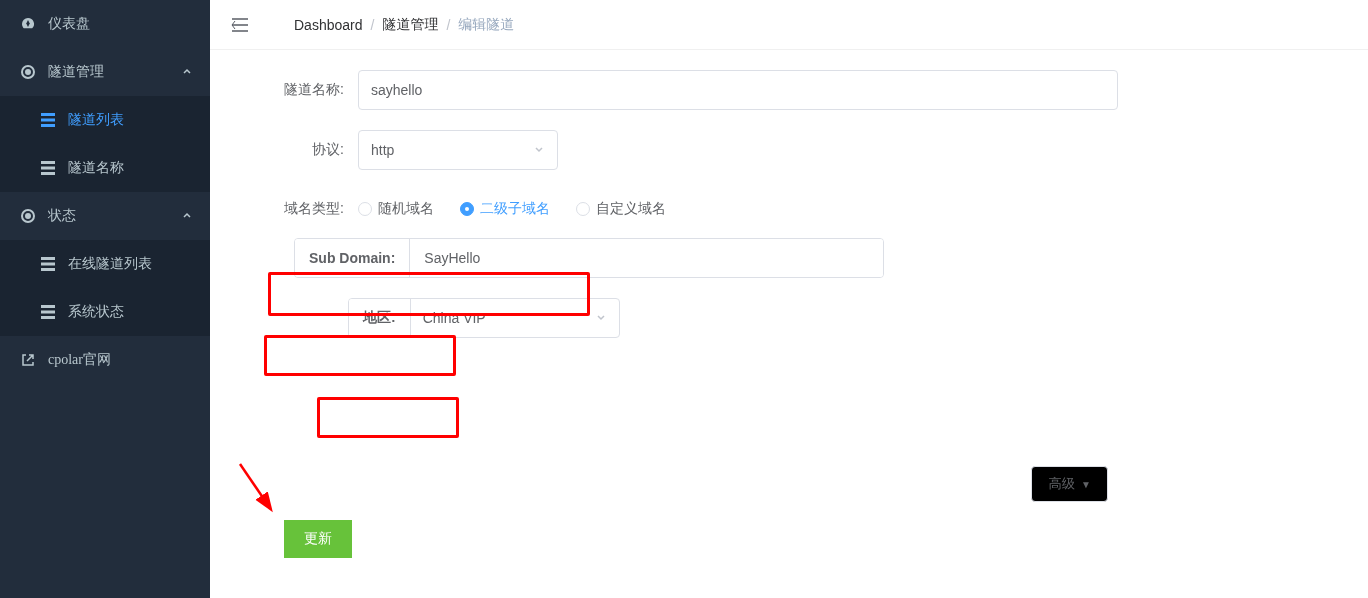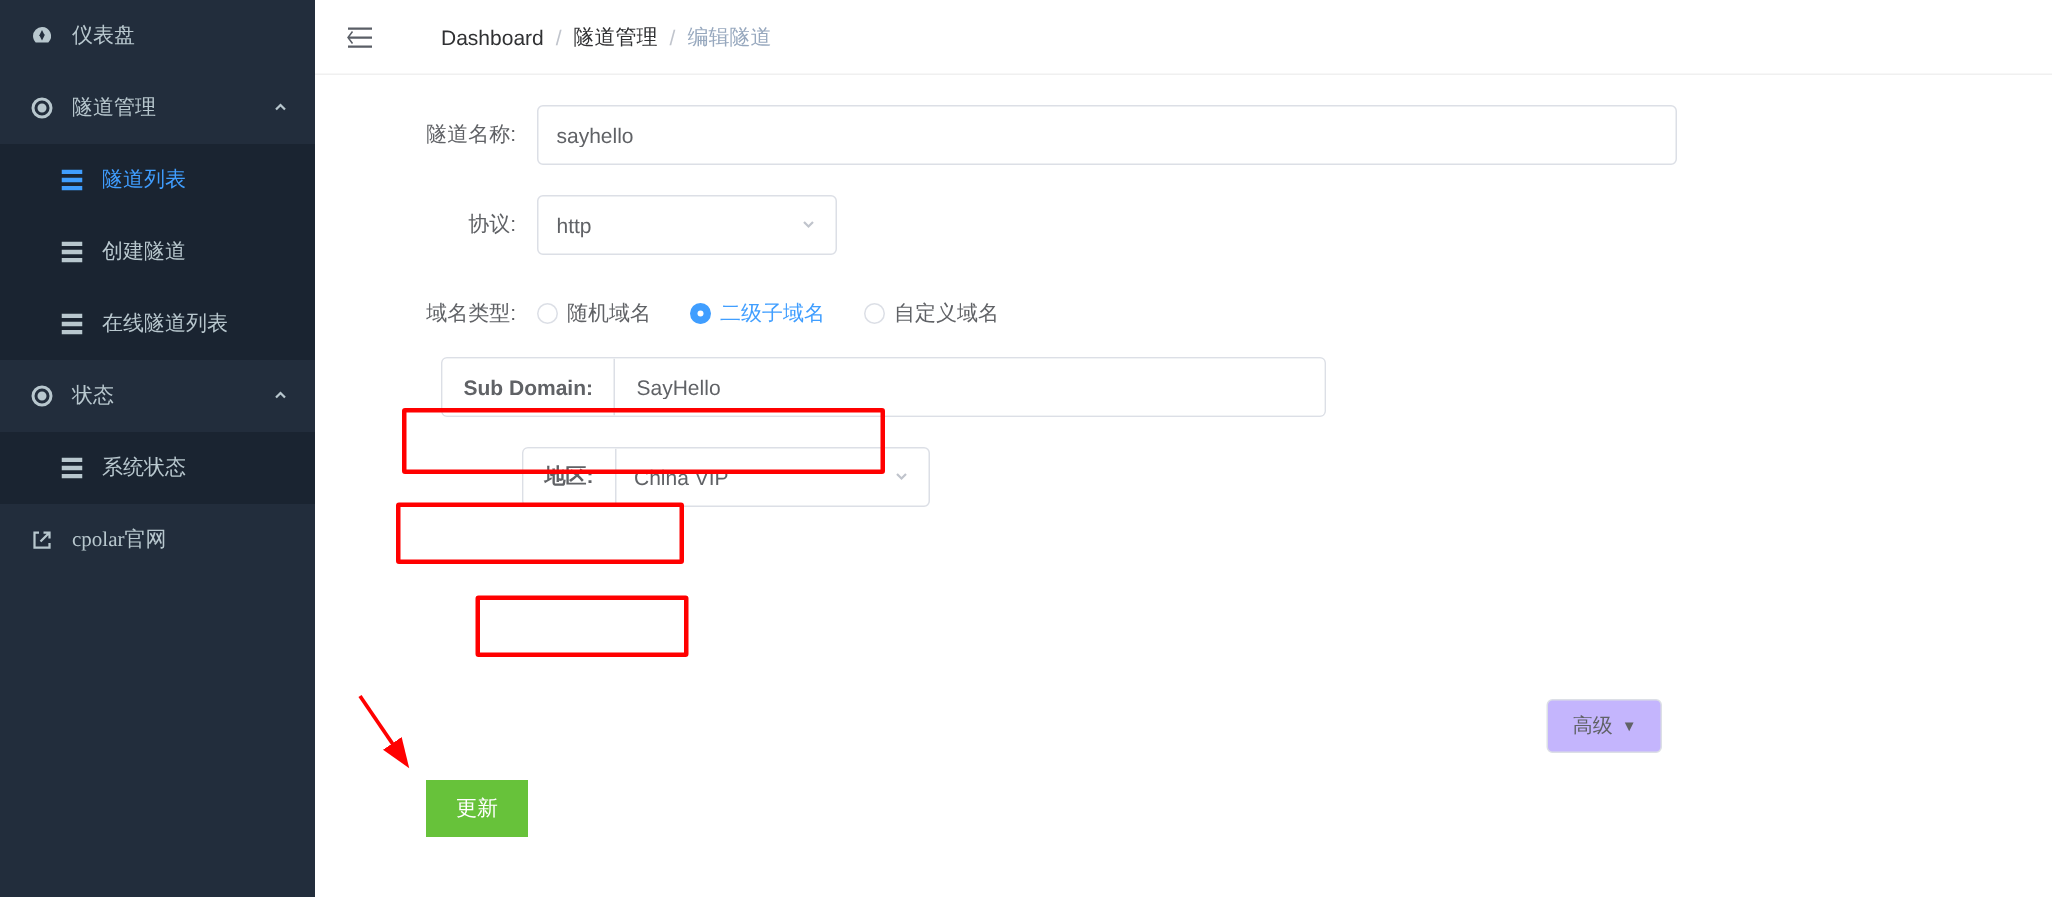--- a/index.html
+++ b/index.html
@@ -231,21 +231,21 @@
       position: absolute;
       right: 260px;
       top: 466px;
       height: 36px;
       border: 1px solid #dcdfe6;
       border-radius: 4px;
       padding: 0 16px;
       display: flex;
       align-items: center;
       gap: 6px;
-      background: #c4b5fd;
+      background: #000000;
       cursor: pointer;
       color: #606266;
     }
 
     .update-btn {
       position: absolute;
       left: 243px;
       top: 520px;
       background: #5daf34;
       background: #67c23a;
@@ -306,47 +306,47 @@
   </div>
 
   <div class="sidebar-item sub">
     <span class="icon">
       <svg width="14" height="14" viewBox="0 0 14 14" fill="currentColor">
           <rect x="0" y="0" width="14" height="3"></rect>
           <rect x="0" y="5.5" width="14" height="3"></rect>
           <rect x="0" y="11" width="14" height="3"></rect>
         </svg>
     </span>
-    <span>创建隧道</span>
+    <span>隧道名称</span>
+  </div>
+
+  <div class="sidebar-item">
+    <span class="icon">
+      <svg width="16" height="16" viewBox="0 0 16 16" fill="none" stroke="currentColor" stroke-width="2">
+          <circle cx="8" cy="8" r="6"></circle>
+          <circle cx="8" cy="8" r="2" fill="currentColor"></circle>
+        </svg>
+    </span>
+    <span>状态</span>
+    <span class="chevron">
+      <svg width="10" height="10" viewBox="0 0 10 10" fill="none" stroke="currentColor" stroke-width="1.5">
+          <path d="M2 6l3-3 3 3"></path>
+        </svg>
+    </span>
   </div>
 
   <div class="sidebar-item sub">
     <span class="icon">
       <svg width="14" height="14" viewBox="0 0 14 14" fill="currentColor">
           <rect x="0" y="0" width="14" height="3"></rect>
           <rect x="0" y="5.5" width="14" height="3"></rect>
           <rect x="0" y="11" width="14" height="3"></rect>
         </svg>
     </span>
     <span>在线隧道列表</span>
-  </div>
-
-  <div class="sidebar-item">
-    <span class="icon">
-      <svg width="16" height="16" viewBox="0 0 16 16" fill="none" stroke="currentColor" stroke-width="2">
-          <circle cx="8" cy="8" r="6"></circle>
-          <circle cx="8" cy="8" r="2" fill="currentColor"></circle>
-        </svg>
-    </span>
-    <span>状态</span>
-    <span class="chevron">
-      <svg width="10" height="10" viewBox="0 0 10 10" fill="none" stroke="currentColor" stroke-width="1.5">
-          <path d="M2 6l3-3 3 3"></path>
-        </svg>
-    </span>
   </div>
 
   <div class="sidebar-item sub">
     <span class="icon">
       <svg width="14" height="14" viewBox="0 0 14 14" fill="currentColor">
           <rect x="0" y="0" width="14" height="3"></rect>
           <rect x="0" y="5.5" width="14" height="3"></rect>
           <rect x="0" y="11" width="14" height="3"></rect>
         </svg>
     </span>

